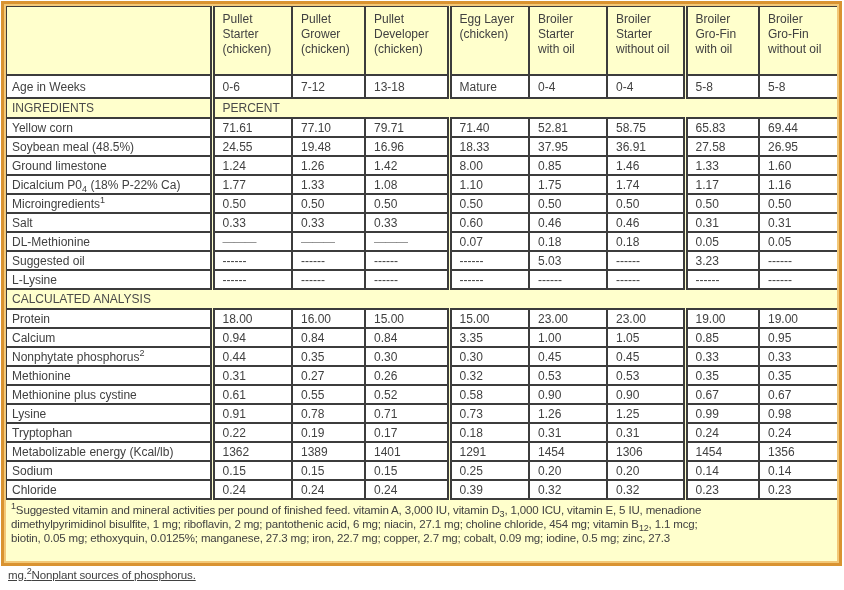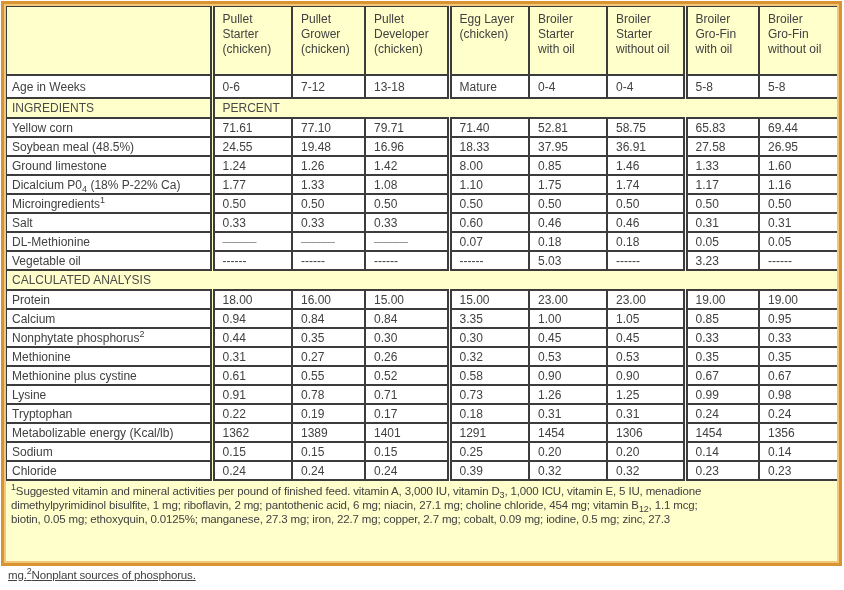--- a/index.html
+++ b/index.html
@@ -160,28 +160,39 @@
             <td class="v dbl emdash">———</td>
             <td class="v emdash">———</td>
             <td class="v emdash">———</td>
             <td class="v dbl">0.07</td>
             <td class="v">0.18</td>
             <td class="v">0.18</td>
             <td class="v dbl">0.05</td>
             <td class="v">0.05</td>
           </tr>
           <tr class="data">
-            <td class="label"><span>Vegetable oil</span></td>
+            <td class="label"><span>Suggested oil</span></td>
             <td class="v dbl">------</td>
             <td class="v">------</td>
             <td class="v">------</td>
             <td class="v dbl">------</td>
             <td class="v">5.03</td>
             <td class="v">------</td>
             <td class="v dbl">3.23</td>
+            <td class="v">------</td>
+          </tr>
+          <tr class="data">
+            <td class="label"><span>L-Lysine</span></td>
+            <td class="v dbl">------</td>
+            <td class="v">------</td>
+            <td class="v">------</td>
+            <td class="v dbl">------</td>
+            <td class="v">------</td>
+            <td class="v">------</td>
+            <td class="v dbl">------</td>
             <td class="v">------</td>
           </tr>
           <tr class="sect">
             <td class="label" colspan="9">CALCULATED ANALYSIS</td>
           </tr>
           <tr class="data">
             <td class="label"><span>Protein</span></td>
             <td class="v dbl">18.00</td>
             <td class="v">16.00</td>
             <td class="v">15.00</td>

